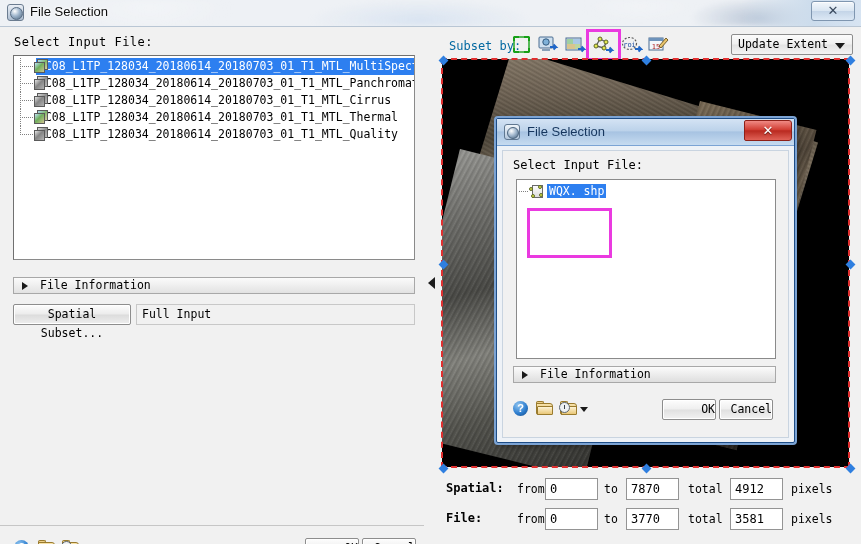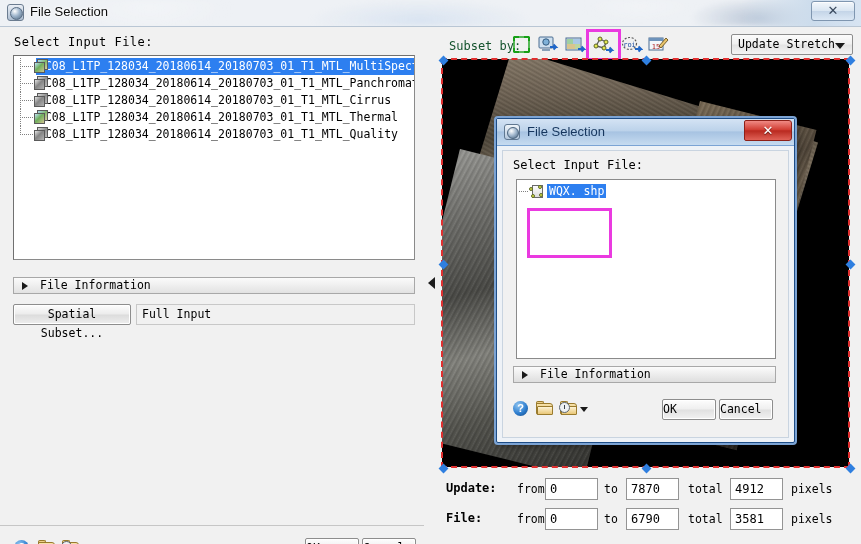--- a/index.html
+++ b/index.html
@@ -194,21 +194,21 @@
   .drop-caret {
     position: absolute; width: 0; height: 0;
     border-left: 4px solid transparent; border-right: 4px solid transparent;
     border-top: 5px solid #1a1a1a;
   }
   .dlg-btn {
     position: absolute; width: 54px; height: 21px;
     background: linear-gradient(to bottom, #fdfdfd 0%, #efefef 48%, #e0e0e0 52%, #f2f2f2 100%);
     border: 1px solid #8d8d8d; border-radius: 2px;
     font-family: "DejaVu Sans Mono", monospace; font-size: 11.5px;
-    text-align: left; line-height: 19px; color: #000;
+    text-align: right; line-height: 19px; color: #000;
     box-shadow: inset 0 0 0 1px #fff;
   }
 
   
   .splitter {
     position: absolute; left: 424px; top: 0; width: 14px; height: 518px;
     background: #f1f1f1;
   }
   .splitter .arrow {
     position: absolute; left: 4px; top: 250px;
@@ -217,21 +217,21 @@
     border-top: 6px solid transparent; border-bottom: 6px solid transparent;
   }
 
   
   .right {
     position: absolute; left: 438px; top: 0; width: 423px; height: 518px;
     background: #f1f1f1;
   }
   .toolbar-label {
     position: absolute; left: 11px; top: 12px;
-    font-family: "DejaVu Sans Mono", monospace; font-size: 12px; color: #14532d;
+    font-family: "DejaVu Sans Mono", monospace; font-size: 12px; color: #0369a1;
   }
   .tbtn {
     position: absolute; top: 7px; width: 23px; height: 21px;
   }
   .hl-box {
     position: absolute; border: 3px solid #ea3ae0;
   }
   .combo {
     position: absolute; right: 8px; top: 7px; width: 122px; height: 21px;
     background: linear-gradient(to bottom, #fcfcfc 0%, #f0f0f0 48%, #e3e3e3 52%, #f4f4f4 100%);
@@ -530,21 +530,21 @@
       <div class="tbtn" style="left:209px">
         <svg width="23" height="21" viewBox="0 0 23 21">
           <rect x="2" y="4" width="14" height="12" fill="#f3f7fb" stroke="#4a6d91"></rect>
           <rect x="2" y="4" width="14" height="3" fill="#6e93bb"></rect>
           <text x="9" y="15" font-size="7" font-family="DejaVu Sans Mono, monospace" fill="#b02020" text-anchor="middle">15</text>
           <path d="M12 12 L19 4 L21 6 L14 14 Z" fill="#e8c46c" stroke="#6b5320" stroke-width="0.9"></path>
         </svg>
       </div>
 
       <div class="combo">
-        <span>Update Stretch</span>
+        <span>Update Extent</span>
         <span class="cb-caret"></span>
       </div>
 
       <div class="preview">
         <div class="scene">
           <div class="swath s1"></div>
           <div class="swath s2"></div>
           <div class="swath s3"></div>
         </div>
       </div>
@@ -552,36 +552,36 @@
       <div class="handle" style="left:2px;  top:30px;"></div>
       <div class="handle" style="left:205px; top:30px;"></div>
       <div class="handle" style="left:409px; top:30px;"></div>
       <div class="handle" style="left:2px;  top:234px;"></div>
       <div class="handle" style="left:409px; top:234px;"></div>
       <div class="handle" style="left:2px;  top:438px;"></div>
       <div class="handle" style="left:205px; top:438px;"></div>
       <div class="handle" style="left:409px; top:438px;"></div>
 
       <div class="cr-row" style="left:2px; top:451px; width:419px;">
-        <span class="cr-label">Update:</span>
+        <span class="cr-label">Spatial:</span>
         <span class="cr-word" style="left:77px;">from</span>
         <span class="cr-input" style="left:105px;">0</span>
         <span class="cr-word" style="left:164px;">to</span>
         <span class="cr-input" style="left:186px;">7870</span>
         <span class="cr-word" style="left:248px;">total</span>
         <span class="cr-input" style="left:290px;">4912</span>
         <span class="cr-word" style="left:351px;">pixels</span>
       </div>
 
       <div class="cr-row" style="left:2px; top:481px; width:419px;">
         <span class="cr-label">File:</span>
         <span class="cr-word" style="left:77px;">from</span>
         <span class="cr-input" style="left:105px;">0</span>
         <span class="cr-word" style="left:164px;">to</span>
-        <span class="cr-input" style="left:186px;">6790</span>
+        <span class="cr-input" style="left:186px;">3770</span>
         <span class="cr-word" style="left:248px;">total</span>
         <span class="cr-input" style="left:290px;">3581</span>
         <span class="cr-word" style="left:351px;">pixels</span>
       </div>
     </div>
 
     <div class="inner-dlg" style="top:91px;">
       <div class="inner-tb">
         <span class="ic"></span>
         <span class="tt">File Selection</span>

